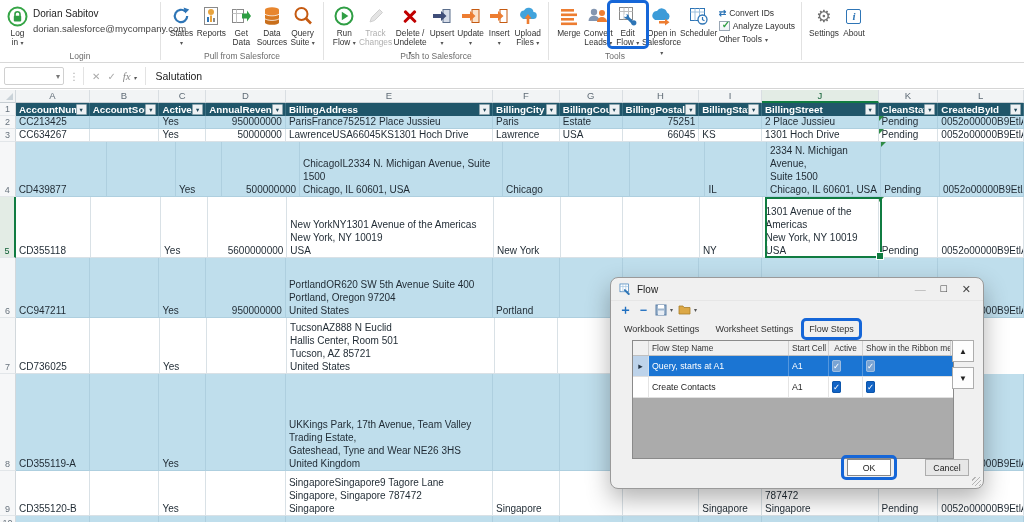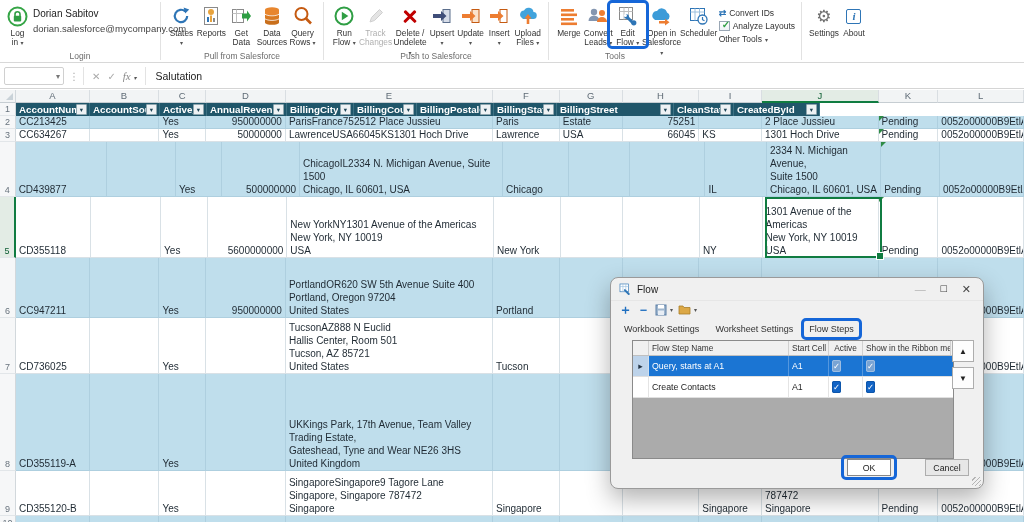--- a/index.html
+++ b/index.html
@@ -200,21 +200,21 @@
         </div>
         <div class="rlabel">Data Sources</div>
       </div>
       <div class="rbtn">
         <div class="ricon">
           <svg width="20" height="20" viewBox="0 0 20 20">
             <circle cx="8.5" cy="8" r="6" fill="none" stroke="#C55A11" stroke-width="2"></circle>
             <line x1="13" y1="12.5" x2="18" y2="17.5" stroke="#C55A11" stroke-width="2.6"></line>
           </svg>
         </div>
-        <div class="rlabel"><span>Query Rows</span> <span class="caret">▾</span></div>
+        <div class="rlabel"><span>Query Suite</span> <span class="caret">▾</span></div>
       </div>
       <div class="rglabel">Pull from Salesforce</div>
     </div>
 
     <div class="rsep"></div>
 
     <div class="rgroup" style="width:224px">
       <div class="rbtn">
         <div class="ricon">
           <svg width="20" height="20" viewBox="0 0 20 20">
@@ -416,20 +416,24 @@
             <span class="fbtn">▾</span>
           </div>
           <div class="hcell" style="width:47px">
             <span class="ht">Active__c</span>
             <span class="fbtn">▾</span>
           </div>
           <div class="hcell" style="width:80px">
             <span class="ht">AnnualRevenue</span>
             <span class="fbtn">▾</span>
           </div>
+          <div class="hcell" style="width:208px">
+            <span class="ht">BillingAddress</span>
+            <span class="fbtn">▾</span>
+          </div>
           <div class="hcell" style="width:67px">
             <span class="ht">BillingCity</span>
             <span class="fbtn">▾</span>
           </div>
           <div class="hcell" style="width:63px">
             <span class="ht">BillingCountry</span>
             <span class="fbtn">▾</span>
           </div>
           <div class="hcell" style="width:77px">
             <span class="ht">BillingPostalCode</span>
@@ -672,23 +676,20 @@
             <span class="ctext">Yes</span>
           </div>
           <div class="cell right" style="width:80px">
             <span class="ctext"></span>
           </div>
           <div class="cell" style="width:208px">
             <span class="ctext">TucsonAZ888 N Euclid
 Hallis Center, Room 501
 Tucson, AZ 85721
 United States</span>
-          </div>
-          <div class="cell" style="width:67px">
-            <span class="ctext">Tucson</span>
           </div>
           <div class="cell" style="width:63px">
             <span class="ctext"></span>
           </div>
           <div class="cell right" style="width:77px">
             <span class="ctext"></span>
           </div>
           <div class="cell" style="width:63px">
             <span class="ctext"></span>
           </div>

